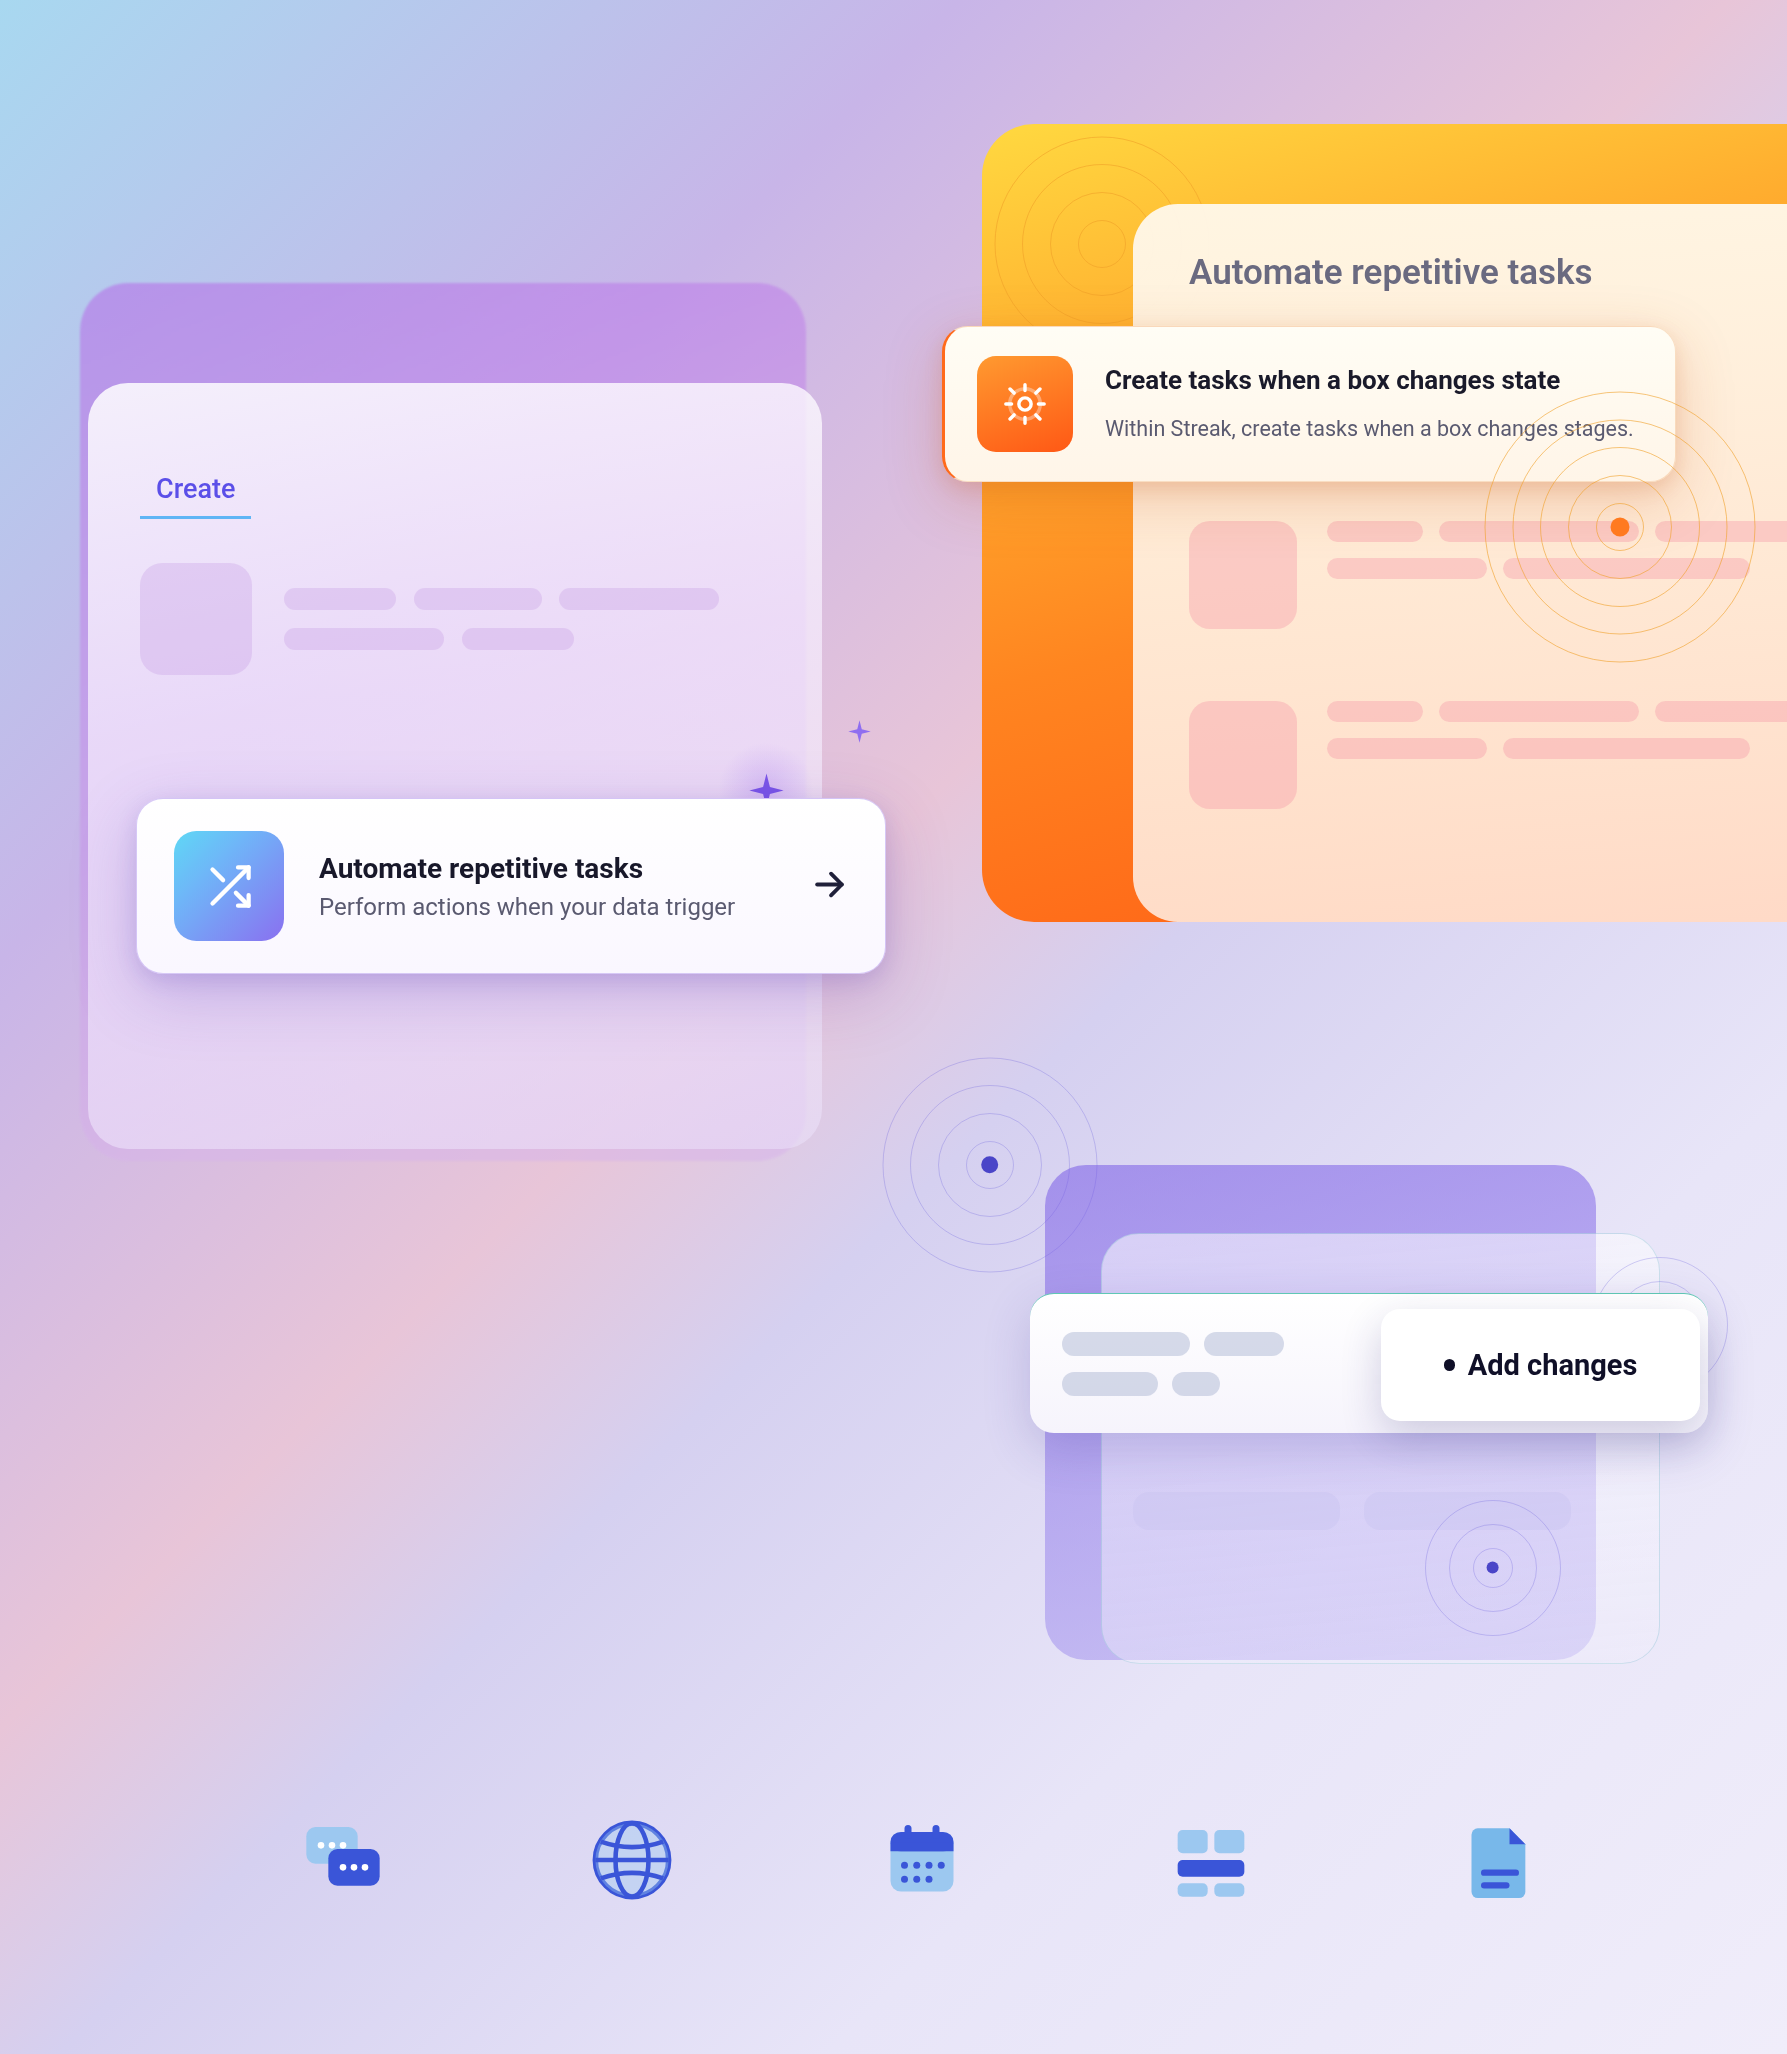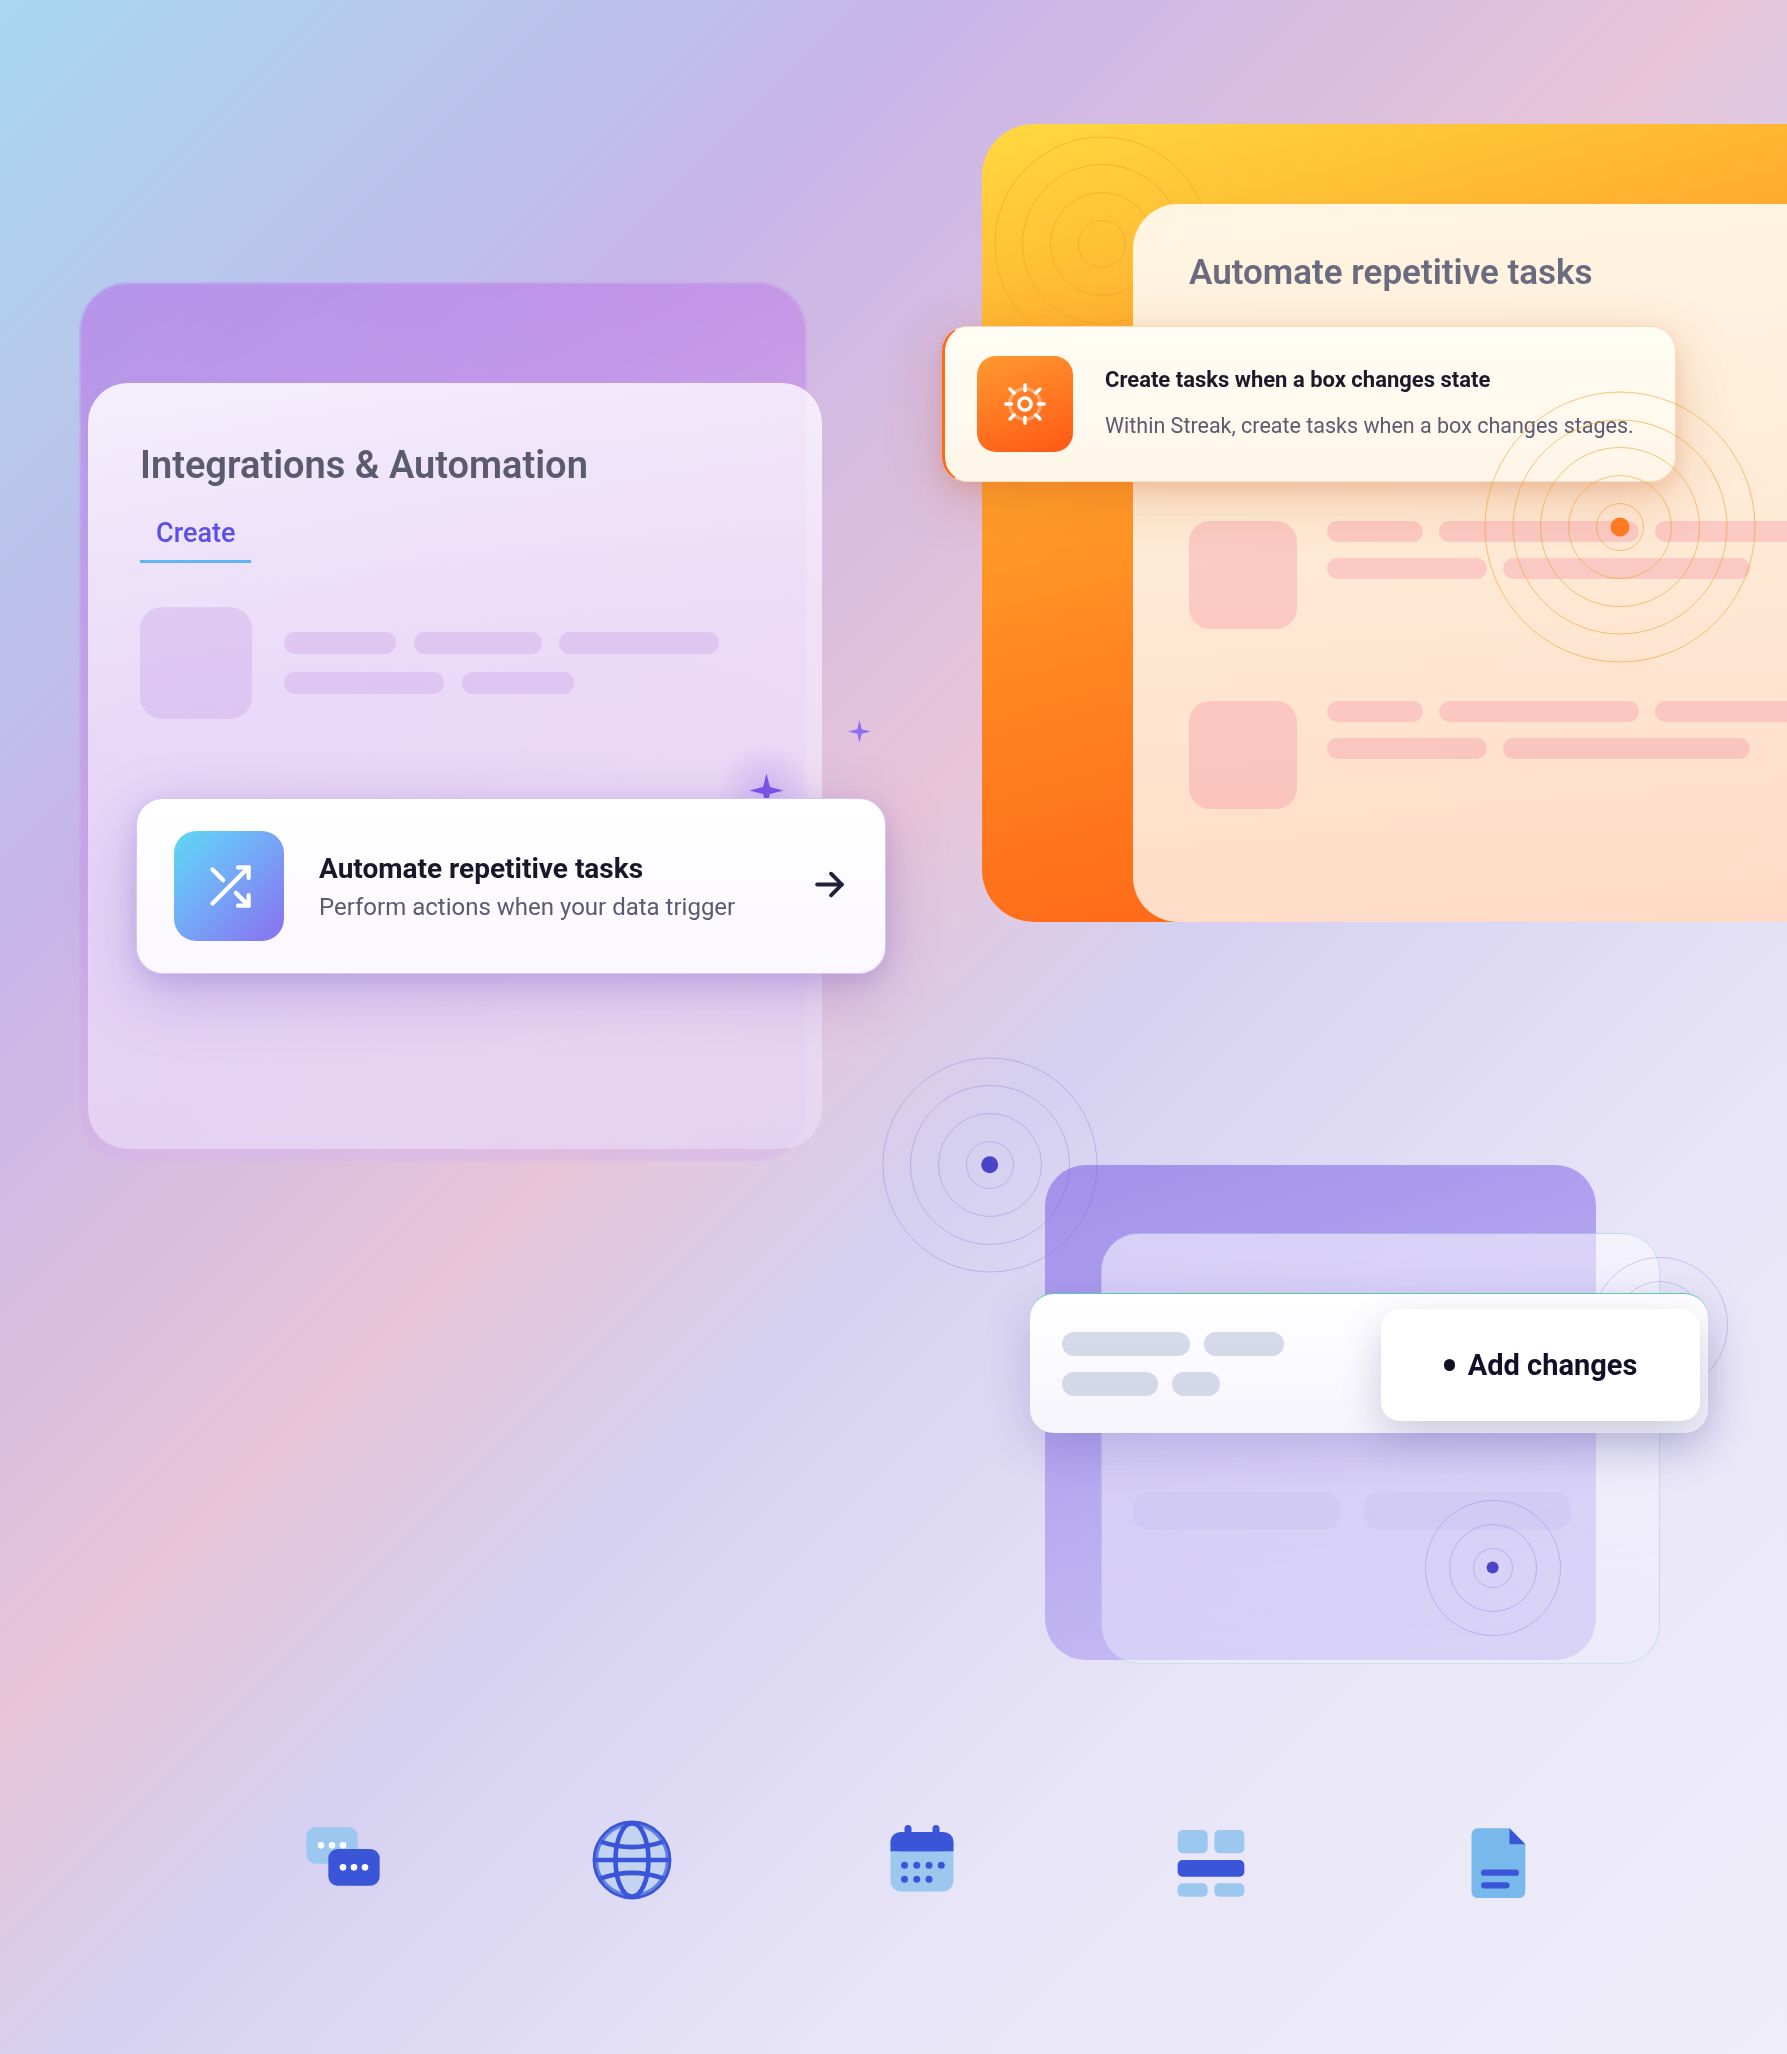--- a/index.html
+++ b/index.html
@@ -224,21 +224,21 @@
   width: 96px;
   height: 96px;
   border-radius: 19px;
   background: linear-gradient(160deg, #ff9a30 0%, #ff5815 100%);
   display: flex;
   align-items: center;
   justify-content: center;
 }
 .card-orange .text { flex: 1; }
 .card-orange .title {
-  font-size: 22px;
+  font-size: 26px;
   font-weight: 700;
   color: #1a1a2a;
 }
 .card-orange .subtitle {
   font-size: 21.5px;
   color: #5a5a70;
   margin-top: 19px;
   line-height: 1.35;
 }
 
@@ -398,21 +398,20 @@
   display: flex;
   align-items: center;
   justify-content: center;
 }
 </style>
 </head>
 <body>
 
 <div class="panel-integrations-bg"></div>
 <div class="panel-integrations">
-  <h2>Integrations &amp; Automation</h2>
   <div class="tabrow">
     <span class="tab-create">Create</span>
   </div>
   <div class="placeholder-row">
     <div class="ph-square"></div>
     <div class="ph-lines">
       <div style="display:flex;gap:17.6px;">
         <div class="ph-line w1"></div>
         <div class="ph-line w2"></div>
         <div class="ph-line w3"></div>

